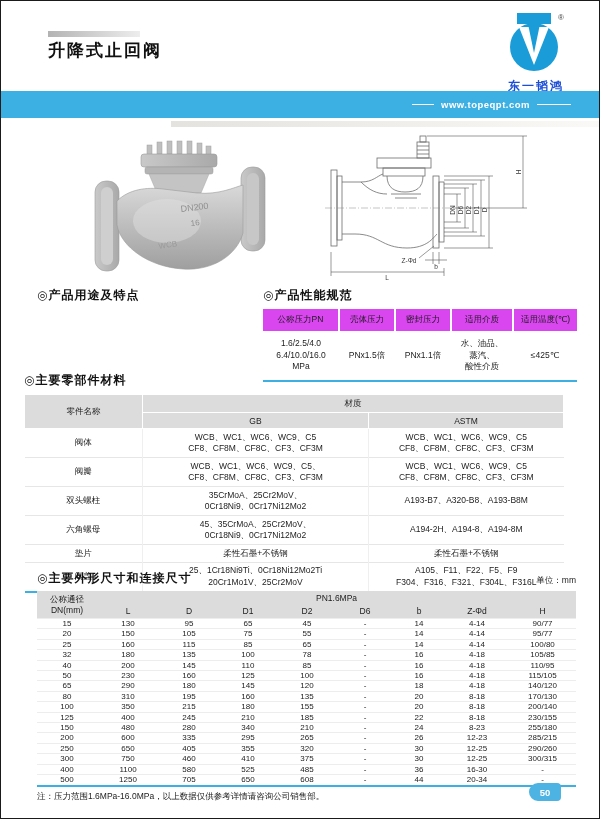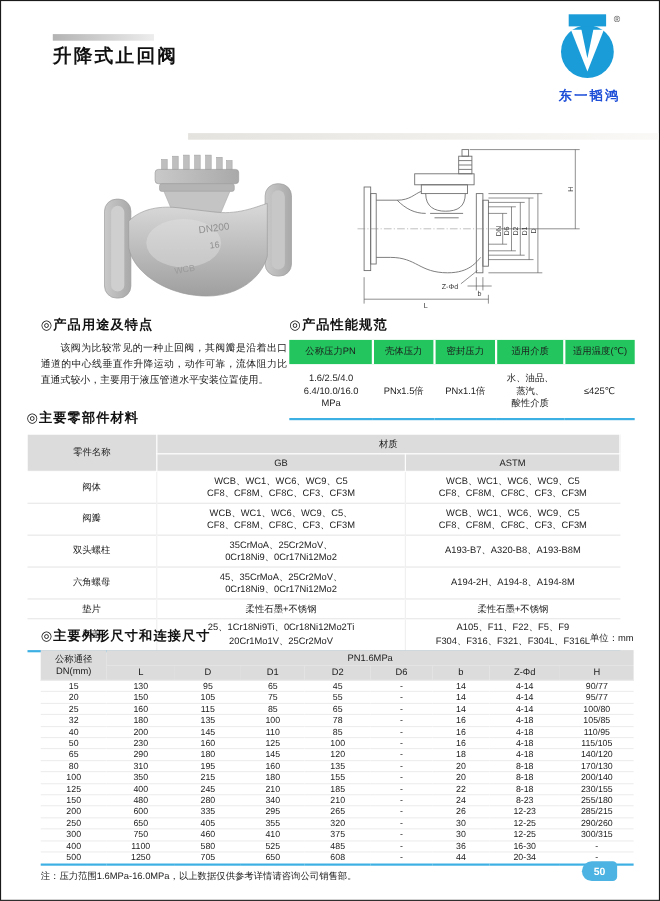--- a/index.html
+++ b/index.html
@@ -25,21 +25,21 @@
   .photo-box { position:absolute; left:88px; top:128px; }
   .drawing-box { position:absolute; left:320px; top:131px; }
 
   .sec-title { font-size:12px; font-weight:bold; letter-spacing:1px; color:#111; }
   .section-features { position:absolute; left:36px; top:286px; width:224px; }
   .features-text { margin-top:5px; font-size:9px; line-height:14.5px; text-align:justify; text-indent:2em; color:#222; }
 
   .section-perf { position:absolute; left:262px; top:286px; width:314px; }
   table { border-collapse:collapse; table-layout:fixed; }
   .perf { width:100%; margin-top:5px; border-bottom:2px solid #3cafe3; }
-  .perf th { background:#22c55e; font-size:8.5px; font-weight:normal; padding:5px 1px; border-left:2px solid #fff; }
+  .perf th { background:#d946ef; font-size:8.5px; font-weight:normal; padding:5px 1px; border-left:2px solid #fff; }
   .perf th:first-child { border-left:none; }
   .perf td { font-size:8.5px; text-align:center; padding:7px 1px; white-space:pre-line; line-height:11.5px; }
 
   .section-materials { position:absolute; left:23px; top:371px; width:539px; }
   .mat { width:100%; margin-top:5px; border-bottom:2px solid #3cafe3; }
   .mat th { background:#dcdcdc; font-size:8.5px; font-weight:normal; padding:2.5px 2px; border:1px solid #fff; }
   .mat td { font-size:8.5px; text-align:center; padding:2.5px 2px; white-space:pre-line; line-height:11.5px;
     border-top:1px solid #e6e6e6; }
   .mat td + td { border-left:1px solid #efefef; }
 
@@ -68,20 +68,25 @@
     <svg width="60" height="62" viewBox="0 0 60 62">
       <circle cx="28" cy="36" r="24" fill="#199cd8"></circle>
       <polygon points="13,16 28,54 43,16" fill="#ffffff"></polygon>
       <polygon points="22,13 34,13 28,42" fill="#199cd8"></polygon>
       <rect x="11" y="2" width="34" height="11" fill="#199cd8"></rect>
       <text x="52" y="9" font-size="8" fill="#444">®</text>
     </svg>
     <div class="brand">东一韬鸿</div>
   </div>
 
+  <div class="banner">
+    <span class="rule rule-l"></span>
+    <span class="site">www.topeqpt.com</span>
+    <span class="rule rule-r"></span>
+  </div>
   <div class="fade-strip"></div>
 
   <div class="photo-box">
     <svg width="182" height="150" viewBox="0 0 182 150">
       <defs>
         <linearGradient id="g1" x1="0" y1="0" x2="0" y2="1">
           <stop offset="0" stop-color="#d9d9d9"></stop>
             <stop offset=".5" stop-color="#bcbcbc"></stop>
             <stop offset="1" stop-color="#9f9f9f"></stop>
         </linearGradient>
@@ -188,21 +193,20 @@
         <text x="200" y="40" transform="rotate(-90 200 40)" text-anchor="middle">H</text>
         <text x="115" y="137" text-anchor="middle">b</text>
         <text x="88" y="131" text-anchor="middle">Z-Φd</text>
         <text x="66" y="148" text-anchor="middle">L</text>
       </g>
     </svg>
   </div>
 
   <div class="section-features">
     <div class="sec-title">◎产品用途及特点</div>
-    <div class="features-text">该阀为比较常见的一种止回阀，其阀瓣是沿着出口通道的中心线垂直作升降运动，动作可靠，流体阻力比直通式较小，主要用于液压管道水平安装位置使用。</div>
   </div>
 
   <div class="section-perf">
     <div class="sec-title">◎产品性能规范</div>
     <table class="perf">
       <colgroup>
           <col style="width:76px">
           <col style="width:56px">
           <col style="width:56px">
           <col style="width:62px">

